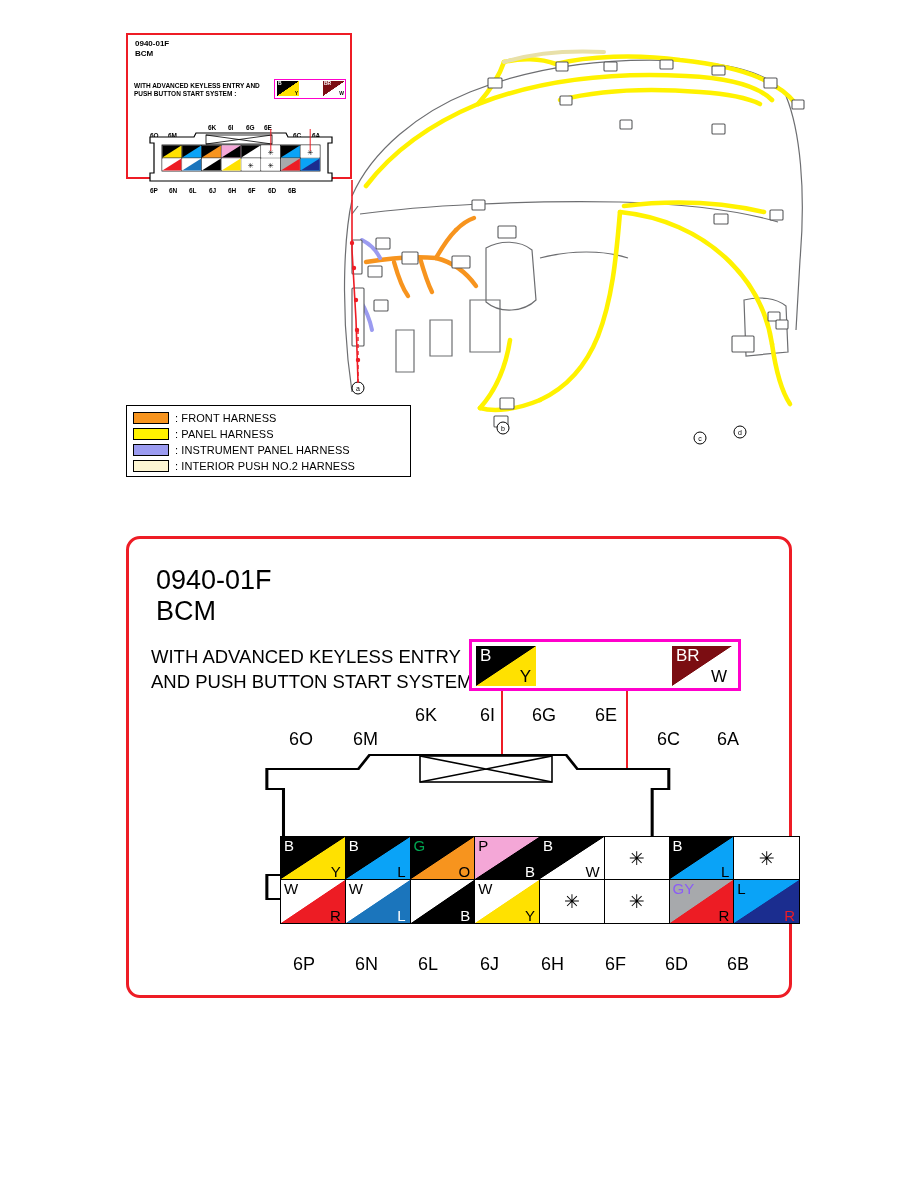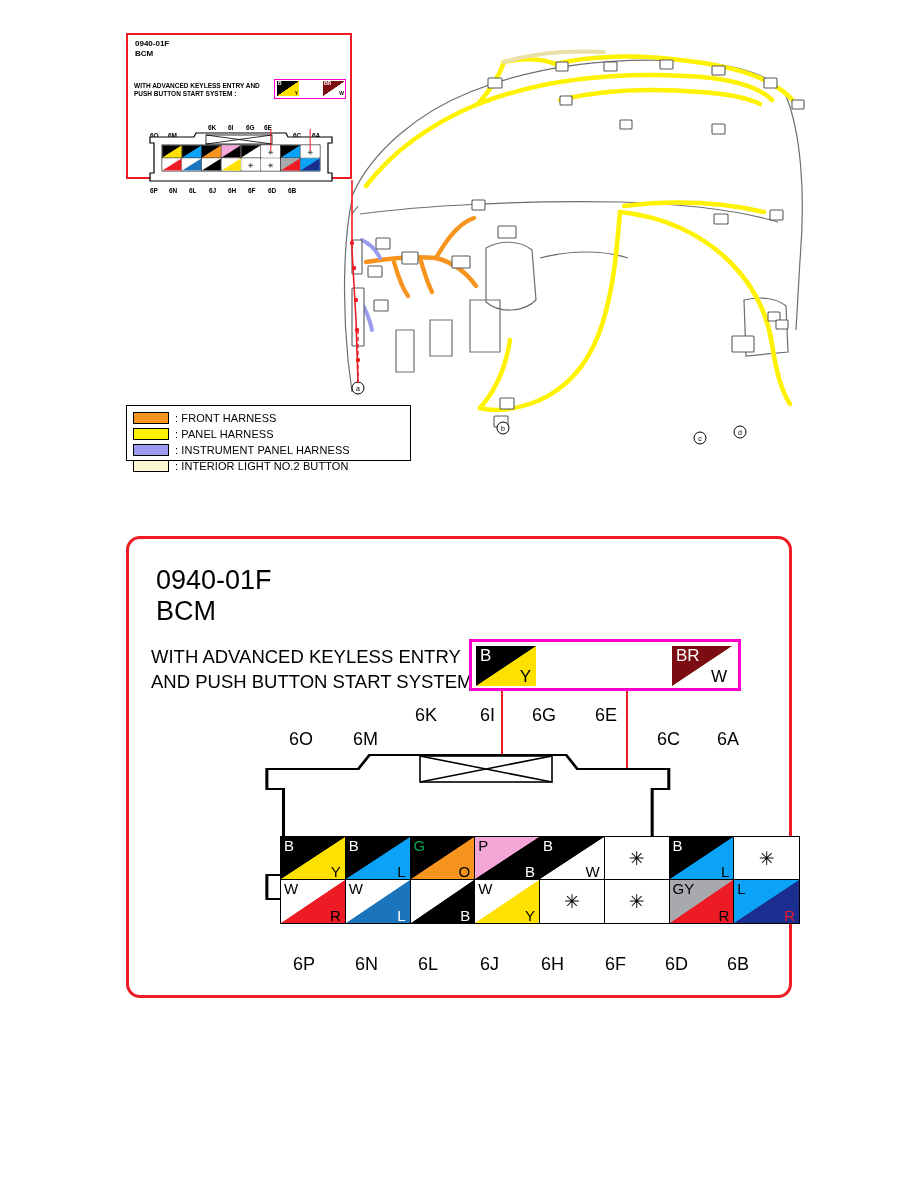--- a/index.html
+++ b/index.html
@@ -63,21 +63,21 @@
   
   #inset-conn {
     position: absolute; left: 18px; top: 94px;
     width: 190px; height: 56px;
   }
 
   
   #legend {
     position: absolute;
     left: 126px; top: 405px;
-    width: 285px; height: 56px;
+    width: 285px; height: 72px;
     border: 1.5px solid #000;
     background: #fff;
     box-sizing: border-box;
     padding: 4px 0 0 6px;
   }
   .legend-row {
     display: flex;
     align-items: center;
     height: 16px;
   }
@@ -414,21 +414,21 @@
     <div class="legend-row">
       <div class="legend-swatch" style="background:#fff200"></div>
       <div class="legend-label">: PANEL HARNESS</div>
     </div>
     <div class="legend-row">
       <div class="legend-swatch" style="background:#9b9bf0"></div>
       <div class="legend-label">: INSTRUMENT PANEL HARNESS</div>
     </div>
     <div class="legend-row">
       <div class="legend-swatch" style="background:#fdf6d3"></div>
-      <div class="legend-label">: INTERIOR LIGHT NO.2 BUTTON</div>
+      <div class="legend-label">: INTERIOR PUSH NO.2 HARNESS</div>
     </div>
   </div>
 </div>
 
 <div id="main-callout">
 
   <div id="main-title">0940-01F
 BCM</div>
   <div id="main-note">WITH ADVANCED KEYLESS ENTRY
 AND PUSH BUTTON START SYSTEM :</div>
@@ -543,21 +543,21 @@
       <div class="tri-tl" style="background:#ffffff"></div>
       <span class="star">✳</span>
     </div>
     <div class="cell rowlast">
       <div class="tri-tl" style="background:#ffffff"></div>
       <span class="star">✳</span>
     </div>
     <div class="cell rowlast">
       <div class="tri-tl" style="background:#a7a9ac"></div>
       <div class="tri-br" style="background:linear-gradient(to bottom right, transparent 0 49.5%, #ed1c24 50.5% 100%)"></div>
-      <span class="lab-tl" style="color:#000000">GY</span>
+      <span class="lab-tl" style="color:#8b5cf6">GY</span>
       <span class="lab-br" style="color:#000000">R</span>
     </div>
     <div class="cell rowlast">
       <div class="tri-tl" style="background:#0aa3f7"></div>
       <div class="tri-br" style="background:linear-gradient(to bottom right, transparent 0 49.5%, #1b2d8f 50.5% 100%)"></div>
       <span class="lab-tl" style="color:#000000">L</span>
       <span class="lab-br" style="color:#ed1c24">R</span>
     </div>
   </div>
 

